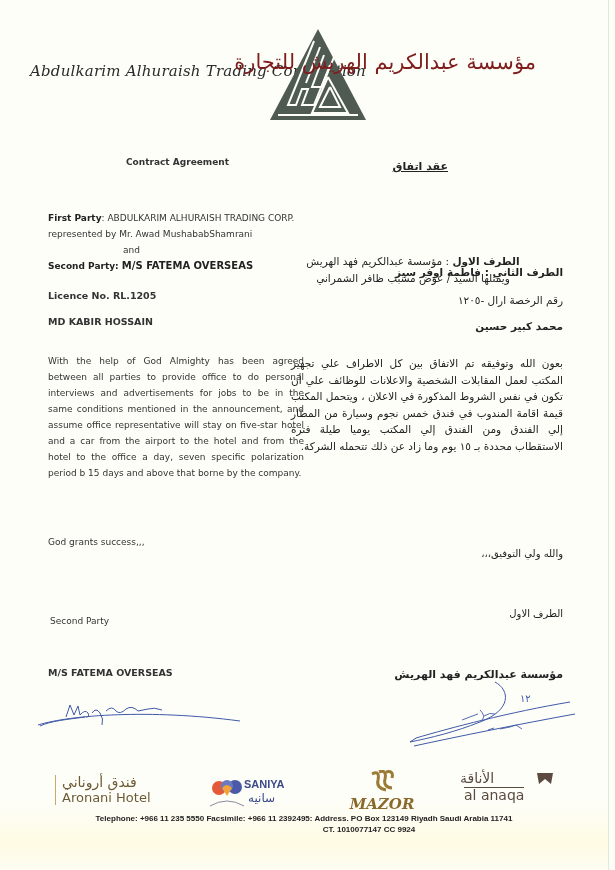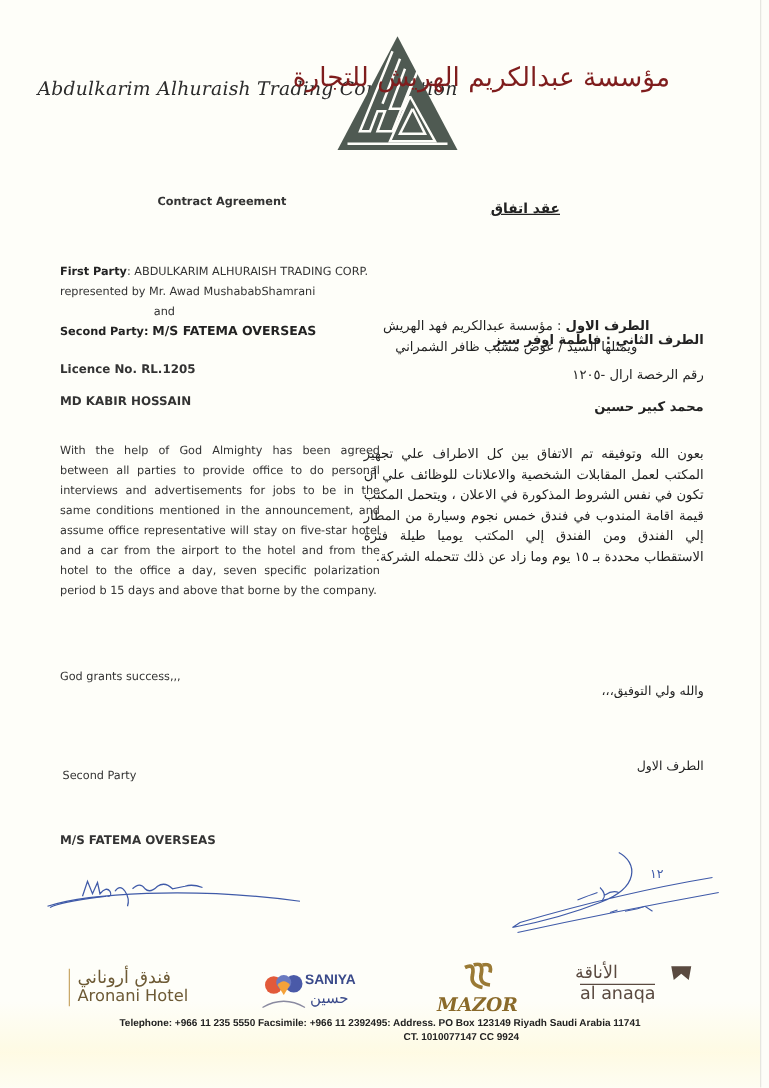--- a/index.html
+++ b/index.html
@@ -91,20 +91,21 @@
   <div class="abs en body-en">With the help of God Almighty has been agreed between all parties to provide office to do personal interviews and advertisements for jobs to be in the same conditions mentioned in the announcement, and assume office representative will stay on five-star hotel and a car from the airport to the hotel and from the hotel to the office a day, seven specific polarization period b 15 days and above that borne by the company.</div>
   <div class="abs ar body-ar">بعون الله وتوفيقه تم الاتفاق بين كل الاطراف علي تجهيز المكتب لعمل المقابلات الشخصية والاعلانات للوظائف علي أن تكون في نفس الشروط المذكورة في الاعلان ، ويتحمل المكتب قيمة اقامة المندوب في فندق خمس نجوم وسيارة من المطار إلي الفندق ومن الفندق إلي المكتب يوميا طيلة فترة الاستقطاب محددة بـ ١٥ يوم وما زاد عن ذلك تتحمله الشركة.</div>
 
   <div class="abs en grant-en">God grants success,,,</div>
   <div class="abs ar grant-ar">والله ولي التوفيق،،،</div>
 
   <div class="abs en sp-en">Second Party</div>
   <div class="abs ar fp-ar">الطرف الاول</div>
 
   <div class="abs en sig-name-en">M/S  FATEMA OVERSEAS</div>
+  <div class="abs ar sig-name-ar">مؤسسة عبدالكريم فهد الهريش</div>
 
   <svg class="abs sig-en" viewBox="0 0 220 40">
     <path d="M8,30 C40,20 120,14 210,26" fill="none" stroke="#3f5aa8" stroke-width="1"></path>
     <path d="M10,31 C20,26 40,24 55,22" fill="none" stroke="#3f5aa8" stroke-width="1"></path>
     <path d="M36,22 L40,10 L44,20 L48,11 L50,20 Q55,14 58,18 Q60,22 56,22 M62,18 Q66,12 70,18 Q74,24 72,30 M76,16 Q82,10 86,16 Q90,20 96,14 Q102,10 108,16 L118,14 Q124,12 132,15" fill="none" stroke="#3f5aa8" stroke-width="1"></path>
   </svg>
 
   <svg class="abs sig-ar" viewBox="0 0 190 70">
     <path d="M95,2 C110,10 112,30 80,42 C55,52 30,58 10,62 L16,58 C50,48 110,32 170,22" fill="none" stroke="#3f5aa8" stroke-width="1"></path>
     <path d="M14,66 C60,56 120,44 175,34" fill="none" stroke="#3f5aa8" stroke-width="1"></path>
@@ -122,21 +123,21 @@
 
   <div class="abs saniya">
     <svg style="position:absolute;left:0;top:0" width="38" height="34" viewBox="0 0 38 34">
       <circle cx="11" cy="12" r="7" fill="#e25a3a"></circle>
       <circle cx="27" cy="11" r="7" fill="#4a5aa8"></circle>
       <circle cx="19" cy="10" r="6" fill="#6a7ac0"></circle>
       <path d="M14,12 Q19,6 24,12 Q19,20 19,20 Q19,20 14,12 Z" fill="#f4a23a"></path>
       <path d="M2,30 Q19,20 36,30" fill="none" stroke="#8a8aa0" stroke-width="1"></path>
     </svg>
     <span class="lbl">SANIYA</span>
-    <span class="lbl-ar">حسين</span>
+    <span class="lbl-ar">سانيه</span>
   </div>
 
   <div class="abs mazor">
     <svg style="position:absolute;left:26px;top:0" width="28" height="24" viewBox="0 0 28 24">
       <path d="M4,4 Q12,0 10,10 Q8,18 18,20" fill="none" stroke="#9a7a35" stroke-width="3"></path>
       <path d="M11,2 Q19,-1 17,9 Q15,17 24,18" fill="none" stroke="#9a7a35" stroke-width="3"></path>
       <path d="M18,2 Q26,0 24,8" fill="none" stroke="#9a7a35" stroke-width="3"></path>
     </svg>
     <div class="lbl">MAZOR</div>
   </div>

